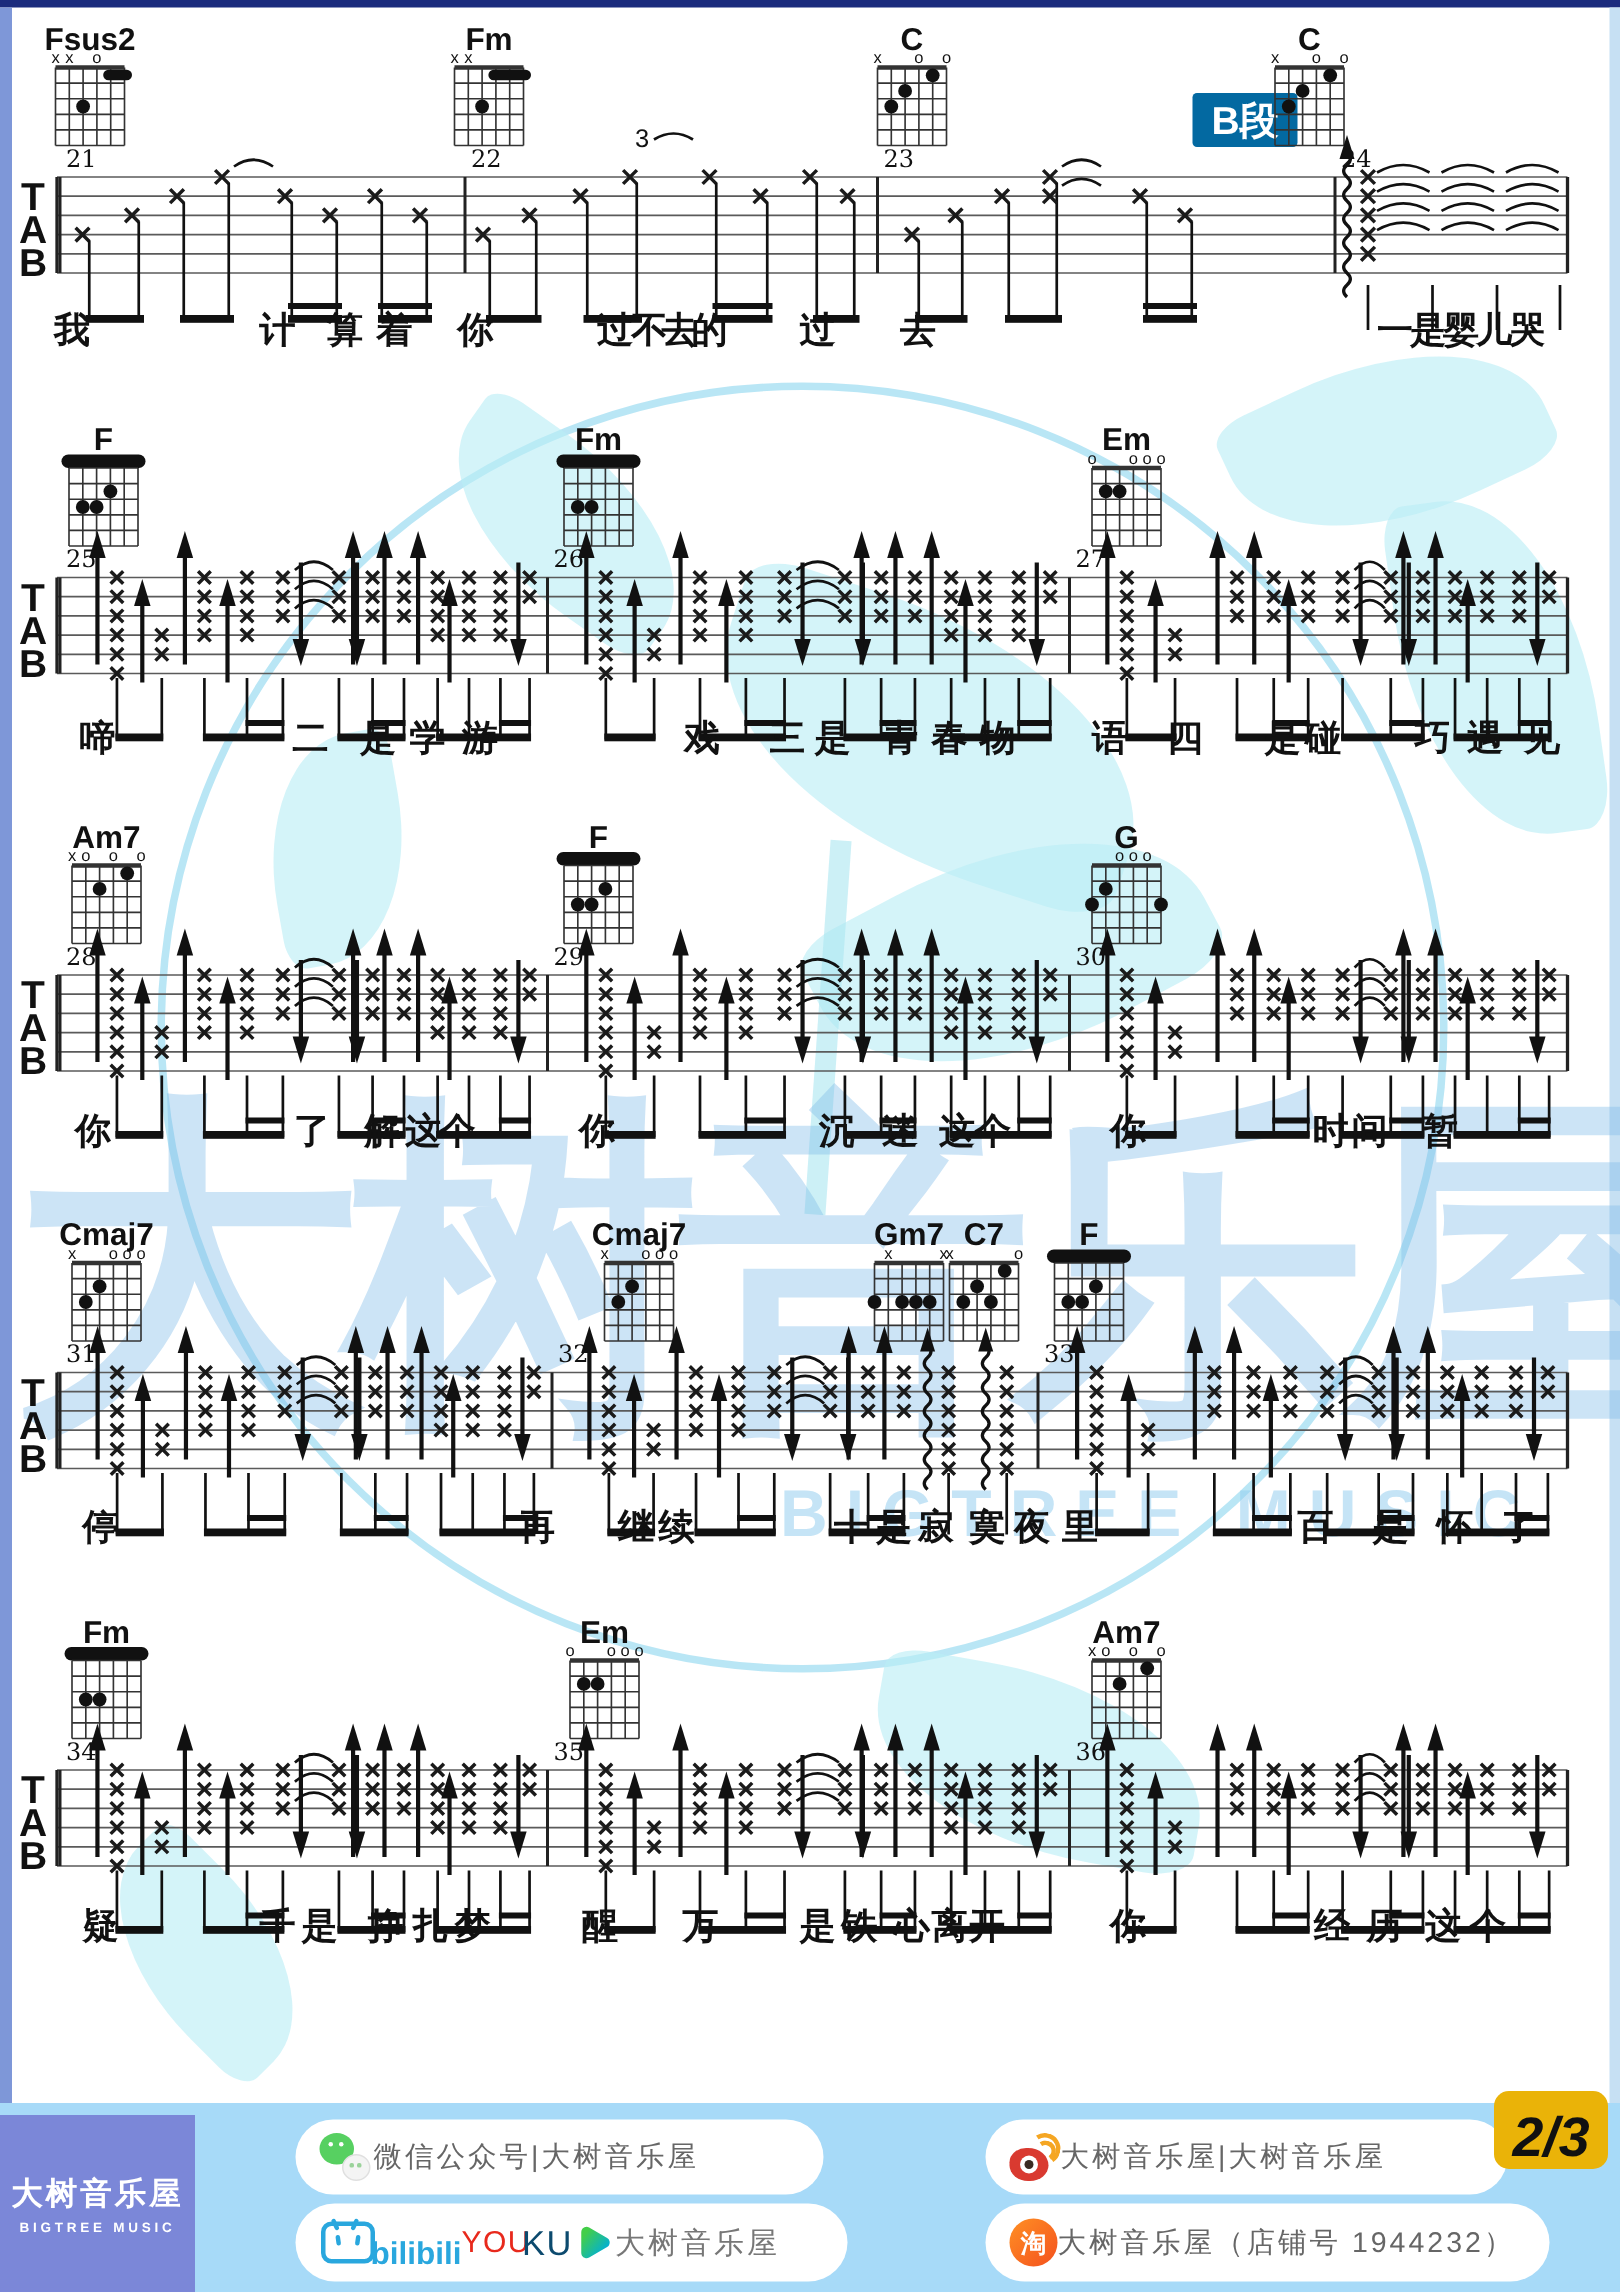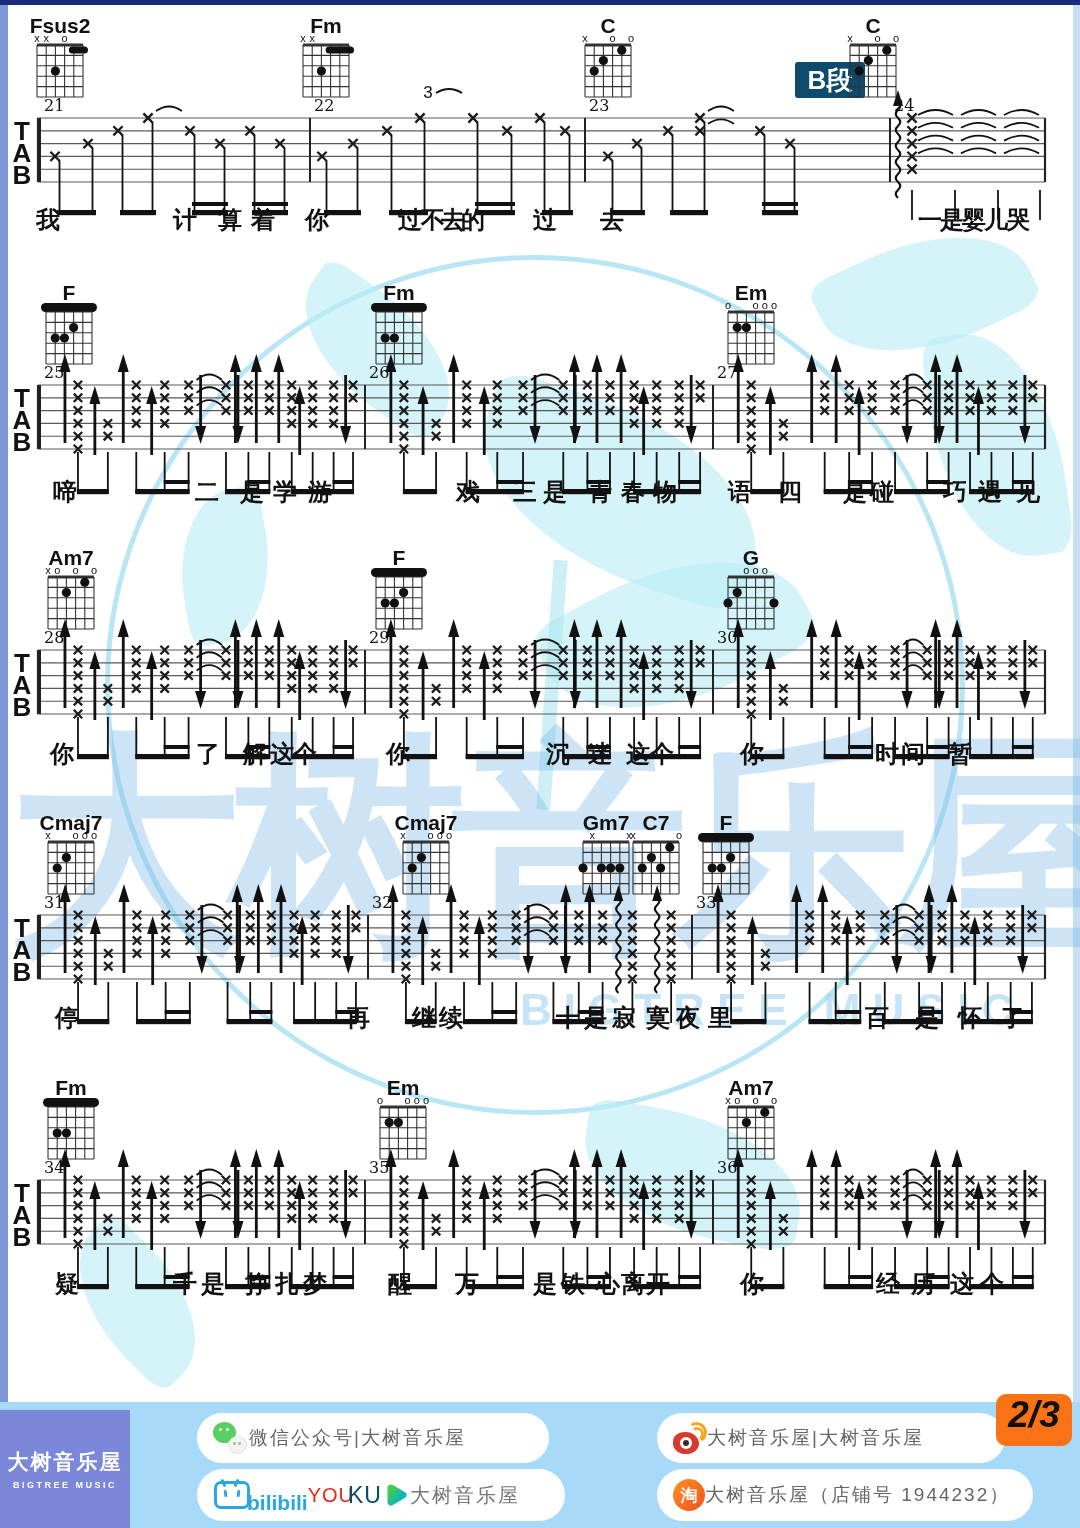--- a/index.html
+++ b/index.html
@@ -11,40 +11,40 @@
   .strip-right{position:absolute;left:1073px;top:5px;width:7px;height:1397px;background:#C6E0F3;}
   
   .wm{position:absolute;pointer-events:none;}
   .wm-circle{left:105px;top:255px;width:850px;height:850px;border:5px solid rgba(167,224,243,.8);border-radius:50%;}
   .leaf{background:rgba(186,238,245,.62);border-radius:12% 70% 14% 70%;position:absolute;}
   .wm-trunk{left:545px;top:560px;width:14px;height:250px;background:rgba(170,230,240,.6);transform:rotate(4deg);}
   .wm-text{left:8px;top:728px;width:1064px;font-size:236px;font-weight:bold;white-space:nowrap;
            color:rgba(128,188,232,.40);letter-spacing:-14px;line-height:1;}
   .wm-latin{left:520px;top:985px;font-size:44px;font-weight:600;color:rgba(150,205,238,.55);letter-spacing:12px;}
   
-  .section-label{position:absolute;left:795px;top:62px;width:70px;height:36px;background:#0c4a6e;
+  .section-label{position:absolute;left:795px;top:62px;width:70px;height:36px;background:#0369a1;
      color:#ffffff;font-size:26px;font-weight:bold;display:flex;align-items:center;justify-content:center;
      border-radius:3px;text-align:center;}
   
   #score{position:absolute;left:0;top:0;z-index:2;}
   
   .footer-bg{position:absolute;left:0;top:1402px;width:1080px;height:126px;background:#A7DAF8;z-index:3;}
   .brand-block{position:absolute;left:0;top:1410px;width:130px;height:118px;background:#7B87D8;z-index:4;
      display:flex;flex-direction:column;align-items:center;justify-content:center;}
   .brand-cn{color:#fff;font-size:21px;font-weight:bold;letter-spacing:2px;}
   .brand-en{color:#fff;font-size:9px;font-weight:bold;letter-spacing:2.5px;margin-top:4px;}
   .pill{position:absolute;background:#fff;border-radius:26px;display:flex;align-items:center;
         padding:0 16px;box-sizing:border-box;z-index:4;}
   .pill-wechat{left:197px;top:1413px;width:352px;height:50px;}
   .pill-weibo{left:657px;top:1413px;width:348px;height:50px;}
   .pill-bili{left:197px;top:1469px;width:368px;height:52px;}
   .pill-taobao{left:657px;top:1469px;width:376px;height:52px;}
   .pill-text{color:#666;font-size:19px;letter-spacing:2px;white-space:nowrap;}
-  .page-chip{position:absolute;left:996px;top:1394px;width:76px;height:52px;background:#f97316;border-radius:10px;
-     display:flex;align-items:flex-start;justify-content:center;z-index:5;}
+  .page-chip{position:absolute;left:996px;top:1394px;width:76px;height:52px;background:#eab308;border-radius:10px;
+     display:flex;align-items:flex-end;justify-content:center;z-index:5;}
   .page-num{font-size:37px;font-weight:bold;color:#111;font-style:italic;}
   
   .ic-wx{position:relative;width:36px;height:32px;display:inline-block;flex:none;}
   .ic-wx .b1{position:absolute;left:0;top:0;width:23px;height:21px;background:#57D061;border-radius:50%;}
   .ic-wx .b1:before,.ic-wx .b1:after{content:"";position:absolute;top:6px;width:3px;height:3px;background:#fff;border-radius:50%;}
   .ic-wx .b1:before{left:6px;} .ic-wx .b1:after{left:13px;}
   .ic-wx .b2{position:absolute;right:2px;bottom:0;width:17px;height:16px;background:#f4f4f4;border:1px solid #e0e0e0;border-radius:50%;}
   .ic-wx .b2:before,.ic-wx .b2:after{content:"";position:absolute;top:5px;width:2.5px;height:2.5px;background:#9ad29a;border-radius:50%;}
   .ic-wx .b2:before{left:4px;} .ic-wx .b2:after{left:9px;}
   

